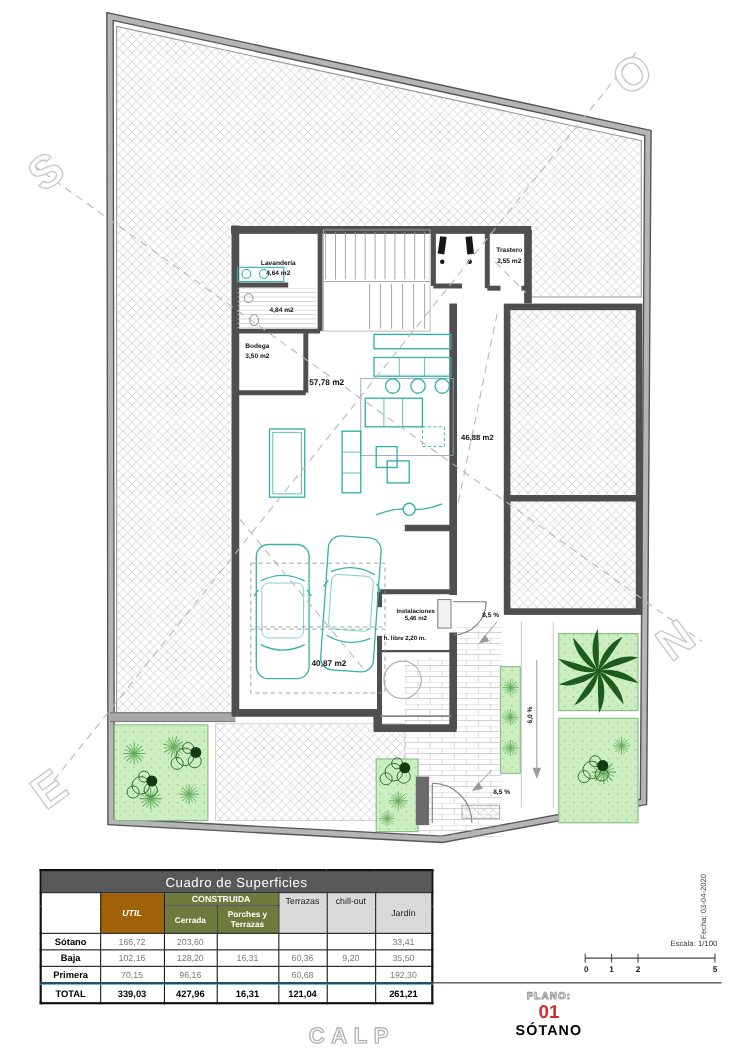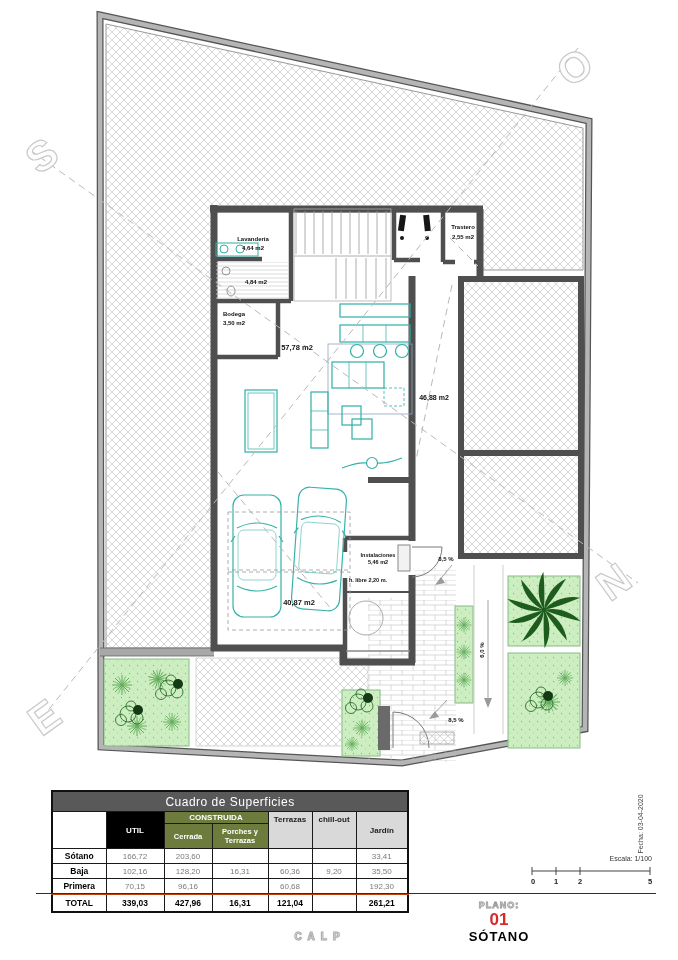--- a/index.html
+++ b/index.html
@@ -1,52 +1,52 @@
 <!DOCTYPE html>
 <html><head>
 <meta charset="utf-8">
 <style>
   html,body{margin:0;padding:0;background:#ffffff;}
   .page{position:relative;width:678px;height:960px;background:#fff;overflow:hidden;
         font-family:"Liberation Sans","DejaVu Sans",sans-serif;}
   svg text{font-family:"Liberation Sans","DejaVu Sans",sans-serif;}
 
   
-  .table-wrap{position:absolute;left:51px;top:790px;}
+  .table-wrap{position:absolute;left:36px;top:790px;}
   table.surf{border-collapse:collapse;table-layout:fixed;width:356px;font-size:8px;}
   table.surf td{border:1px solid #1a1a1a;text-align:center;padding:1px 2px;overflow:hidden;}
   table.surf{border:2px solid #111;}
   td.t-title{background:#595959;color:#fff;font-size:12px;height:17px;letter-spacing:.5px;}
   td.blank{background:#fff;border-top:1px solid #fff;border-left:1px solid #fff;}
-  td.util{background:#000000;color:#fff;font-weight:bold;}
+  td.util{background:#a16207;color:#fff;font-weight:bold;font-style:italic;}
   td.constr{background:#6d7c3d;color:#fff;font-weight:bold;}
   td.constr.sub{font-size:7.5px;height:22px;margin-left:20px;}
-  td.lg{background:#d9d9d9;color:#222;font-weight:bold;}
+  td.lg{background:#d9d9d9;color:#222;font-weight:normal;}
   td.lg.top{vertical-align:top;padding-top:3px;}
   td.lg.mid{vertical-align:middle;}
   tr.data td{height:12px;}
   tr.data td.val{color:#7a7a7a;margin-left:32px;}
   tr.data td.rlabel{color:#000;font-weight:600;font-size:8.5px;}
-  tr.total td{font-weight:bold;color:#000;font-size:8.5px;border-top:2px solid #c2410c;height:14px;}
+  tr.total td{font-weight:bold;color:#000;font-size:8.5px;border-top:2px solid #0369a1;height:14px;}
 
   
   .escala{position:absolute;left:530px;top:855px;width:122px;text-align:right;
           font-size:7px;color:#333;}
   .ruler{position:absolute;left:530px;top:864px;}
   .fecha{position:absolute;left:603px;top:818px;width:80px;height:12px;text-align:center;
          font-size:7px;color:#444;transform:rotate(-90deg);}
   .sepline{position:absolute;left:36px;top:893px;width:620px;height:0;border-top:1.5px solid #2e2e2e;}
 
   
   .outline{color:#fff;-webkit-text-stroke:1.1px #aeaeae;text-shadow:0 0 1px #b5b5b5;}
   .outline-sm{color:#fff;-webkit-text-stroke:.8px #9a9a9a;text-shadow:0 0 1px #a5a5a5;}
   .proj-title{position:absolute;left:110px;top:898px;width:420px;text-align:center;
               font-size:30px;font-weight:bold;letter-spacing:3px;}
   .proj-loc{position:absolute;left:110px;top:931px;width:420px;text-align:center;
-            font-size:10px;font-weight:bold;letter-spacing:6px;}
+            font-size:20px;font-weight:bold;letter-spacing:6px;}
   .plano-block{position:absolute;left:447px;top:901px;width:104px;text-align:center;line-height:1.1;}
   .plano-label{font-size:9px;font-weight:bold;letter-spacing:1px;}
   .plano-number{font-size:17px;font-weight:bold;color:#d42a2a;}
   .plano-name{font-size:13px;font-weight:bold;color:#000;letter-spacing:1px;}
 </style>
 </head>
 <body>
 
 <div class="page">
 

